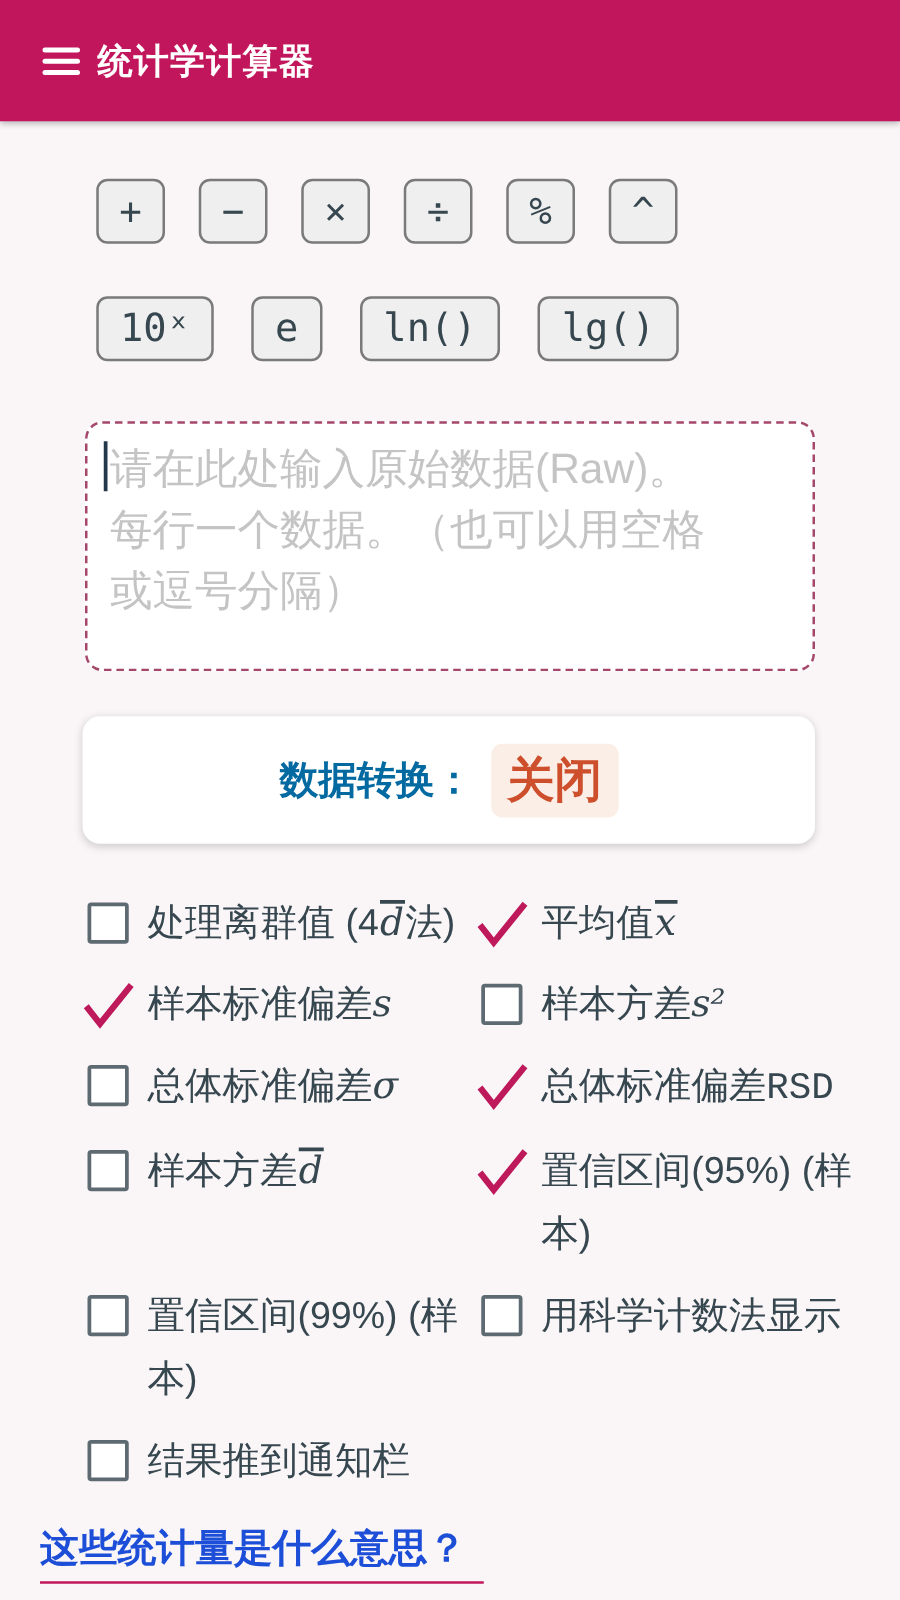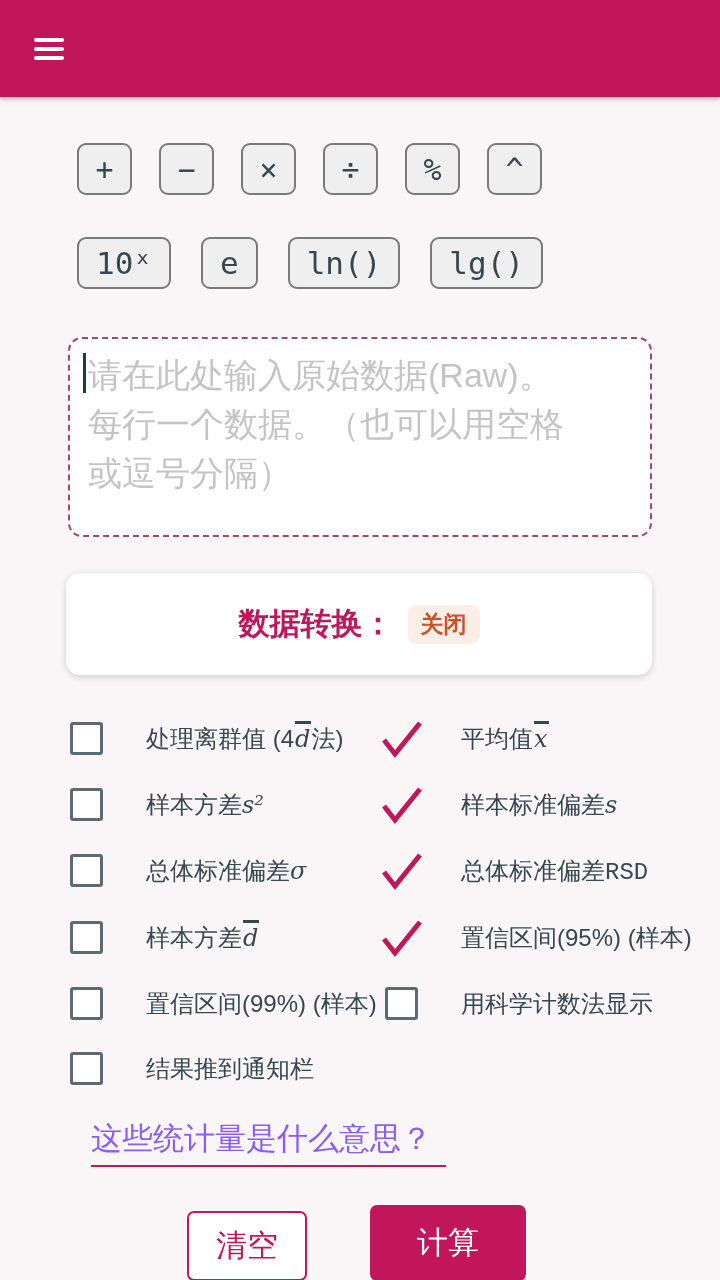--- a/index.html
+++ b/index.html
@@ -35,37 +35,37 @@
     font-family:"Liberation Sans","DejaVu Sans",sans-serif; font-size:34px; line-height:1.44; color:#14532d;
   }
   .raw::placeholder { color:#C4C4C4; opacity:1; }
   .caret { position:absolute; left:15px; top:16px; width:3px; height:40px; background:#23384A; }
   
   .conv-card {
     margin:36px 0 0 66px; width:586px; height:102px; background:#ffffff; border-radius:14px;
     box-shadow:0 2px 7px rgba(0,0,0,.17); display:flex; align-items:center; justify-content:center;
     gap:14px; cursor:pointer;
   }
-  .conv-label { color:#be185d; font-size:31px; font-weight:bold; }
-  .conv-value { color:#CD4F2B; font-size:23px; font-weight:bold; background:#FBEEE6; border-radius:9px; padding:4px 13px; }
+  .conv-label { color:#0369a1; font-size:31px; font-weight:bold; }
+  .conv-value { color:#CD4F2B; font-size:38px; font-weight:bold; background:#FBEEE6; border-radius:9px; padding:4px 13px; }
   
   .options { margin:38px 10px 0 70px; display:grid; grid-template-columns:315px auto; row-gap:14px; }
   .opt { display:flex; align-items:flex-start; gap:10px; cursor:pointer; }
   .opt-icon { flex:0 0 38px; width:38px; }
   .box { display:block; width:33px; height:33px; border:3.5px solid #5E6A72; border-radius:3px; background:#fff; margin-top:9px; }
   .check { display:block; margin-top:6px; margin-left:-4px; }
-  .opt-label { font-size:24px; line-height:51px; color:#37474F;margin-left:28px; }
+  .opt-label { font-size:30px; line-height:51px; color:#37474F; }
   .mi { font-family:"DejaVu Serif","Liberation Serif",serif; font-style:italic; }
   .mr { font-family:Liberation Mono, monospace; }
   .mo { position:relative; display:inline-block; padding:0 1px; }
   .mo::after { content:""; position:absolute; left:1px; right:0; top:7px; border-top:3px solid #37474F; }
   
   .help-link {
-    display:inline-block; margin:24px 0 0 91px; color:#8b5cf6; font-size:31px;
-    text-decoration:none; border-bottom:2.5px solid #C2185B; padding:0 14px 5px 0; cursor:pointer;
+    display:inline-block; margin:24px 0 0 32px; color:#1d4ed8; font-size:31px;
+    text-decoration:none; border-bottom:2.5px solid #C2185B; padding:0 14px 5px 0; cursor:pointer;font-weight:bold;
   }
   .actions { display:flex; align-items:flex-start; gap:63px; margin:38px 0 0 187px; }
   .btn-clear {
     margin-top:6px; width:120px; height:70px; background:#ffffff; border:2.5px solid #C2185B;
     border-radius:7px; color:#C2185B; font-size:31px; font-family:inherit; cursor:pointer;
   }
   .btn-calc {
     width:156px; height:76px; background:#C2165C; border:none; border-radius:7px;
     color:#ffffff; font-size:31px; font-family:inherit; cursor:pointer;
   }
@@ -74,20 +74,21 @@
 <body>
 
 <div class="page">
 
   <header class="appbar">
     <span class="menu-icon">
       <span></span>
         <span></span>
         <span></span>
     </span>
+    <span class="app-title">统计学计算器</span>
   </header>
 
   <div class="row-ops" id="op-row">
       <button class="calc-btn">+</button>
       <button class="calc-btn">−</button>
       <button class="calc-btn">×</button>
       <button class="calc-btn">÷</button>
       <button class="calc-btn">%</button>
       <button class="calc-btn">^</button>
     </div>
@@ -121,31 +122,31 @@
       <label class="opt">
         <span class="opt-icon">
           <svg class="check" width="42" height="40" viewBox="0 0 42 40">
             <path d="M3 21 L14 35 L39 4" fill="none" stroke="#BE1A5B" stroke-width="5" stroke-linecap="butt"></path>
           </svg>
         </span>
         <span class="opt-label"><span>平均值</span><span class="mi mo">x</span></span>
       </label>
       <label class="opt">
         <span class="opt-icon">
+          <svg class="check" width="42" height="40" viewBox="0 0 42 40">
+            <path d="M3 21 L14 35 L39 4" fill="none" stroke="#BE1A5B" stroke-width="5" stroke-linecap="butt"></path>
+          </svg>
+        </span>
+        <span class="opt-label"><span>样本标准偏差</span><span class="mi">s</span></span>
+      </label>
+      <label class="opt">
+        <span class="opt-icon">
           <span class="box"></span>
         </span>
         <span class="opt-label"><span>样本方差</span><span class="mi">s²</span></span>
-      </label>
-      <label class="opt">
-        <span class="opt-icon">
-          <svg class="check" width="42" height="40" viewBox="0 0 42 40">
-            <path d="M3 21 L14 35 L39 4" fill="none" stroke="#BE1A5B" stroke-width="5" stroke-linecap="butt"></path>
-          </svg>
-        </span>
-        <span class="opt-label"><span>样本标准偏差</span><span class="mi">s</span></span>
       </label>
       <label class="opt">
         <span class="opt-icon">
           <span class="box"></span>
         </span>
         <span class="opt-label"><span>总体标准偏差</span><span class="mi">σ</span></span>
       </label>
       <label class="opt">
         <span class="opt-icon">
           <svg class="check" width="42" height="40" viewBox="0 0 42 40">

